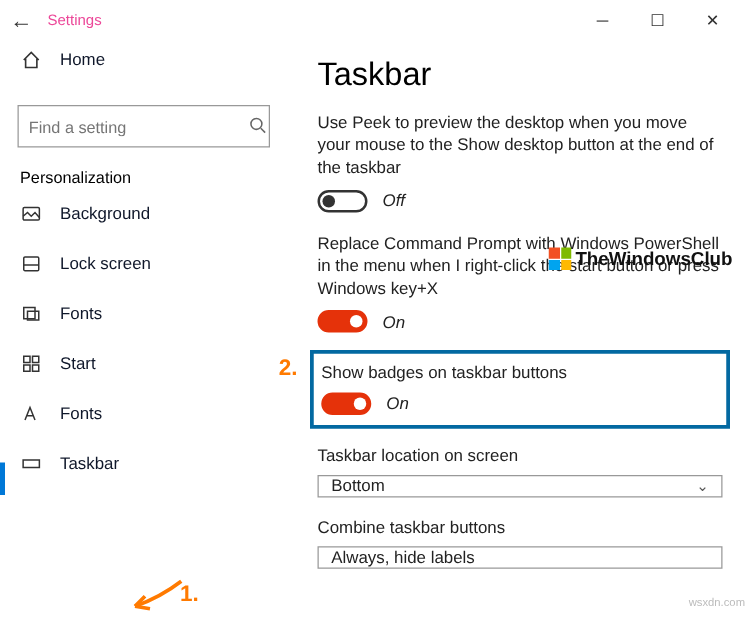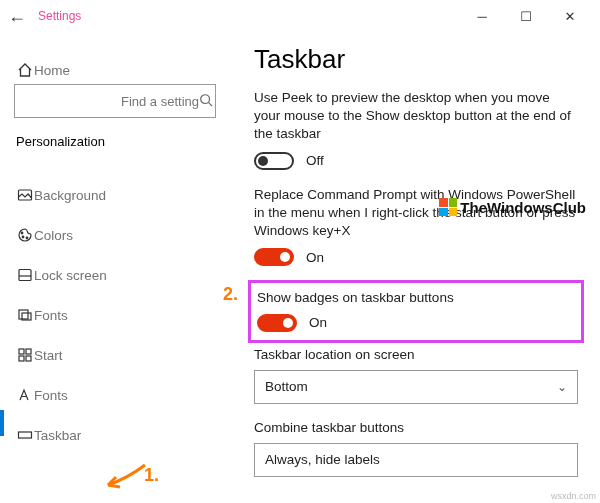--- a/index.html
+++ b/index.html
@@ -5,49 +5,49 @@
   * { box-sizing: border-box; margin: 0; padding: 0; font-family: "Segoe UI", Arial, sans-serif; }
   body { width: 600px; height: 503px; background: #fff; overflow: hidden; position: relative; }
   .window { width: 100%; height: 100%; display: flex; flex-direction: column; }
   .titlebar { height: 32px; display: flex; align-items: center; padding: 0 8px; }
   .titlebar .back { width: 24px; font-size: 18px; color: #333; }
   .titlebar .title { font-size: 12px; color: #ec4899; padding-left: 6px; }
   .titlebar .spacer { flex: 1; }
   .winbtn { width: 44px; height: 32px; display: flex; align-items: center; justify-content: center; color: #333; font-size: 13px; }
   .body { display: flex; flex: 1; overflow: hidden; }
   .sidebar { width: 230px; padding: 8px 0 0 0; display: flex; flex-direction: column; }
-  .home-row, .side-item { display: flex; align-items: flex-end; height: 38px; padding-left: 16px; font-size: 13.5px; color: #737373; gap: 0; position: relative; }
+  .home-row, .side-item { display: flex; align-items: flex-start; height: 38px; padding-left: 16px; font-size: 13.5px; color: #0f172a; gap: 14px; position: relative; }
   .side-item { height: 40px; }
   .side-item.active::before { content: ""; position: absolute; left: 0; top: 7px; bottom: 7px; width: 4px; background: #0078d7; }
   .side-icon { width: 18px; display: flex; align-items: center; justify-content: center; color: #333; }
   .search { margin: 6px 14px 10px 14px; height: 34px; border: 1px solid #999; display: flex; align-items: center; padding: 0 8px; color: #666; font-size: 13px; }
-  .search input { border: none; outline: none; flex: 1; font-size: 13px; color: #333; background: transparent; text-align: right; }
+  .search input { border: none; outline: none; flex: 1; font-size: 13px; color: #333; background: transparent; }
   .category { font-size: 13px; font-weight: 400; padding: 6px 0 14px 16px; color: #000; }
   .content { flex: 1; padding: 12px 22px 0 24px; overflow: hidden; }
   .content h1 { font-size: 26px; font-weight: 400; margin-bottom: 14px; color: #000; }
   .desc { font-size: 13.5px; color: #222; line-height: 1.35; margin-bottom: 8px; }
   .toggle-row { display: flex; align-items: center; gap: 12px; margin-bottom: 16px; }
   .toggle { width: 40px; height: 18px; border-radius: 10px; position: relative; }
   .toggle.off { border: 2px solid #333; background: #fff; }
   .toggle.off::after { content: ""; position: absolute; left: 2px; top: 2px; width: 10px; height: 10px; background: #333; border-radius: 50%; }
   .toggle.on { background: #e5320a; border: 2px solid #e5320a; }
   .toggle.on::after { content: ""; position: absolute; right: 2px; top: 2px; width: 10px; height: 10px; background: #fff; border-radius: 50%; }
-  .toggle-label { font-size: 13.5px; color: #222; }
-  .highlight-box { border: 3px solid #d946ef; padding: 6px 6px 4px 6px; margin: -2px -6px 4px -6px; }
+  .toggle-label { font-size: 13.5px; color: #222; font-style: italic; }
+  .highlight-box { border: 3px solid #0369a1; padding: 6px 6px 4px 6px; margin: -2px -6px 14px -6px; }
   .highlight-box .desc { margin-bottom: 6px; }
   .highlight-box .toggle-row { margin-bottom: 4px; }
   .field-label { font-size: 13.5px; color: #222; margin-bottom: 8px; }
-  .select { border: 1px solid #999; height: 34px; display: flex; align-items: center; padding: 0 10px; font-size: 13.5px; color: #222; justify-content: space-between; margin-bottom: 16px; }
+  .select { border: 1px solid #999; height: 18px; display: flex; align-items: center; padding: 0 10px; font-size: 13.5px; color: #222; justify-content: space-between; margin-bottom: 16px; }
   .chev { font-size: 12px; color: #555; }
   .watermark { position: absolute; right: 14px; top: 198px; font-size: 15px; font-weight: 600; color: #111; display: flex; align-items: center; gap: 3px; }
   .winflag { width: 18px; height: 18px; display: grid; grid-template-columns: 1fr 1fr; grid-template-rows: 1fr 1fr; gap: 1px; }
   .winflag div:nth-child(1){background:#f25022}.winflag div:nth-child(2){background:#7fba00}.winflag div:nth-child(3){background:#00a4ef}.winflag div:nth-child(4){background:#ffb900}
   .anno { position: absolute; color: #ff7a00; font-weight: 700; font-size: 18px; }
   .arrow { position: absolute; }
-  .small-attr { position: absolute; bottom: 2px; right: 4px; font-size: 9px; color: #bbb; }
+  .small-attr { position: absolute; bottom: 16px; right: 4px; font-size: 9px; color: #bbb; }
 </style>
 </head>
 <body>
 
 <div class="window">
   <div class="titlebar">
     <div class="back">←</div>
     <div class="title">Settings</div>
     <div class="spacer"></div>
     <div class="winbtn">─</div>
@@ -77,31 +77,20 @@
       <div class="category">Personalization</div>
 
       <div class="side-item">
         <span class="side-icon">
             <svg width="16" height="16" viewBox="0 0 16 16" fill="none" stroke="#333" stroke-width="1.2">
               <rect x="1.5" y="3" width="13" height="10" rx="1"></rect>
               <path d="M1.5 10 L5 7 L8 10 L11 7 L14.5 11"></path>
             </svg>
           </span>
         <span>Background</span>
-      </div>
-      <div class="side-item">
-        <span class="side-icon">
-            <svg width="16" height="16" viewBox="0 0 16 16" fill="none" stroke="#333" stroke-width="1.2">
-              <path d="M8 2 A6 6 0 1 0 14 8 C14 6 12 7 11 6 C10 5 11 3 8 2Z"></path>
-              <circle cx="5" cy="6" r="0.8" fill="#333"></circle>
-              <circle cx="6" cy="10" r="0.8" fill="#333"></circle>
-              <circle cx="10" cy="11" r="0.8" fill="#333"></circle>
-            </svg>
-          </span>
-        <span>Colors</span>
       </div>
       <div class="side-item">
         <span class="side-icon">
             <svg width="16" height="16" viewBox="0 0 16 16" fill="none" stroke="#333" stroke-width="1.2">
               <rect x="2" y="2.5" width="12" height="11" rx="1"></rect>
               <path d="M2 9 H14"></path>
             </svg>
           </span>
         <span>Lock screen</span>
       </div>

